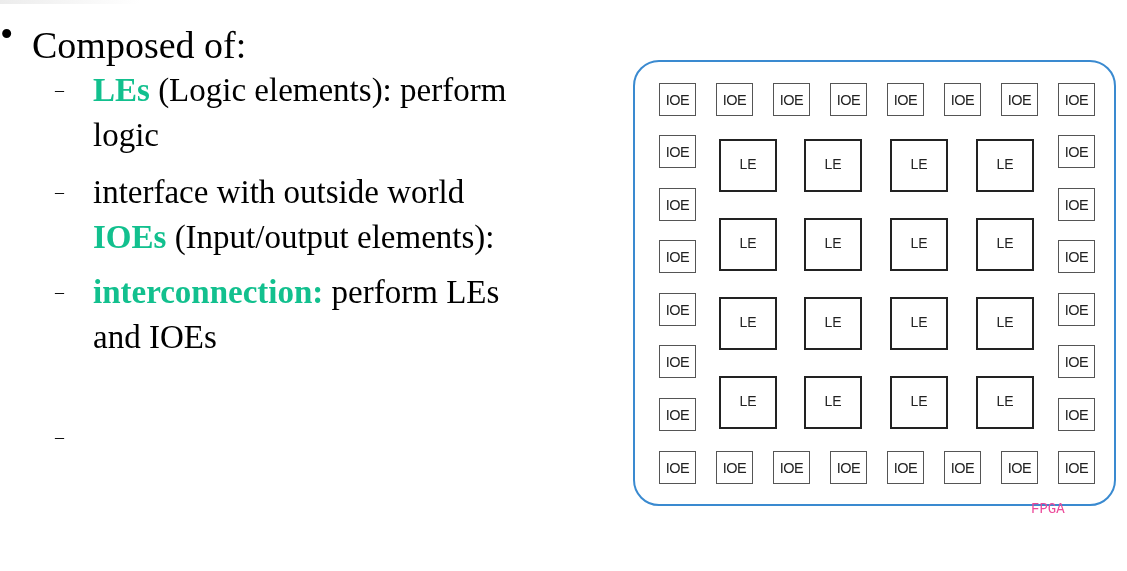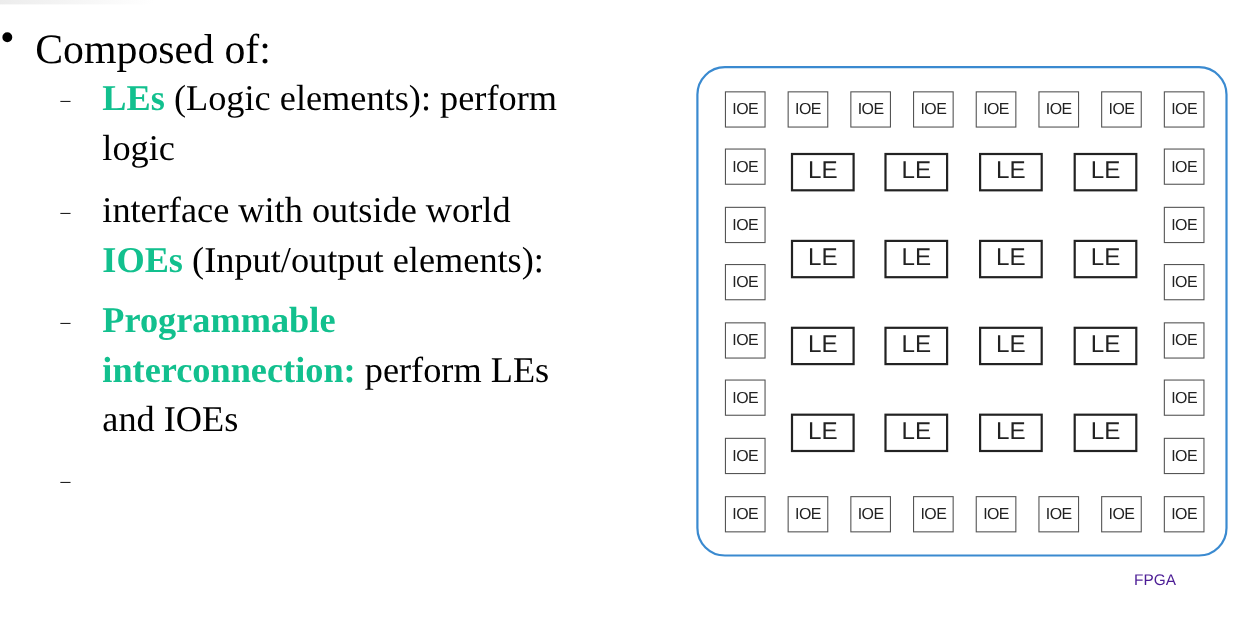--- a/index.html
+++ b/index.html
@@ -9,22 +9,22 @@
   .lvl1 { position: absolute; left: 0; top: 12px; font-size: 38px; line-height: 44px; }
   .lvl1 .dot { position: absolute; left: 0; top: 0; width: 10px; }
   .lvl1 .txt { position: absolute; left: 32px; top: 0; white-space: nowrap; margin-top: 11px; }
   .sub { position: absolute; left: 0; font-size: 33px; line-height: 45px; width: 580px; }
   .sub .dash { position: absolute; left: 55px; top: 0; font-size: 18px; }
   .sub .body { position: absolute; left: 93px; top: 0; width: 490px; font-family: Liberation Serif, serif; }
   .hl { color: #12c08e; font-weight: bold; }
 
   .fpga { position: absolute; left: 633px; top: 60px; width: 483px; height: 446px; border: 2px solid #3a8ad0; border-radius: 26px; box-sizing: border-box; }
   .ioe { position: absolute; width: 37px; height: 33px; border: 1px solid #555; box-sizing: border-box; font-family: "Liberation Sans", sans-serif; font-size: 14.5px; color: #222; display: flex; align-items: center; justify-content: center; letter-spacing: -0.5px; }
-  .le { position: absolute; width: 58px; height: 35px; border: 2px solid #222; box-sizing: border-box; font-family: "Liberation Sans", sans-serif; font-size: 22px; color: #222; display: flex; align-items: center; justify-content: center; padding-bottom: 4px; }
-  .fpga-label { position: absolute; left: 1031px; top: 519px; font-family: Liberation Sans, sans-serif; font-size: 14px; color: #4c1d95; }
+  .le { position: absolute; width: 58px; height: 53px; border: 2px solid #222; box-sizing: border-box; font-family: "Liberation Sans", sans-serif; font-size: 14px; color: #222; display: flex; align-items: center; justify-content: center; padding-bottom: 4px; }
+  .fpga-label { position: absolute; left: 1031px; top: 501px; font-family: Liberation Mono, monospace; font-size: 14px; color: #ec4899; }
 </style>
 </head>
 <body>
 
 <div class="topshade"></div>
 
 <div class="bullet-list">
   <div class="lvl1">
     <span class="dot">•</span>
     <span class="txt">Composed of:</span>
@@ -42,21 +42,20 @@
     <span class="dash">–</span>
     <div class="body">
       <div>interface with outside world</div>
       <div><span class="hl">IOEs</span><span> (Input/output elements):</span></div>
     </div>
   </div>
 
   <div class="sub" style="top:270px;">
     <span class="dash">–</span>
     <div class="body">
-      <div class="hl">Programmable</div>
       <div><span class="hl">interconnection:</span><span> perform LEs</span></div>
       <div>and IOEs</div>
     </div>
   </div>
 
   <div class="sub" style="top:415px;">
     <span class="dash">–</span>
     <div class="body">
     </div>
   </div>

